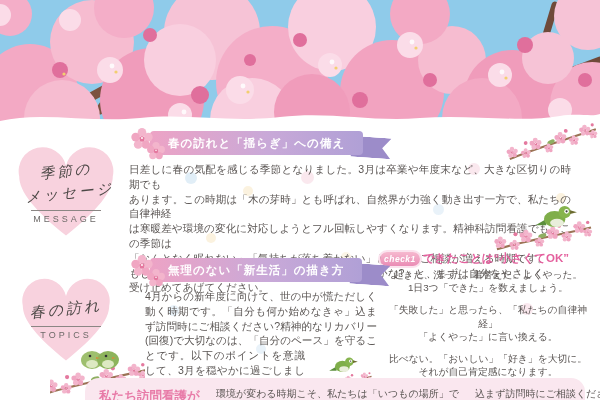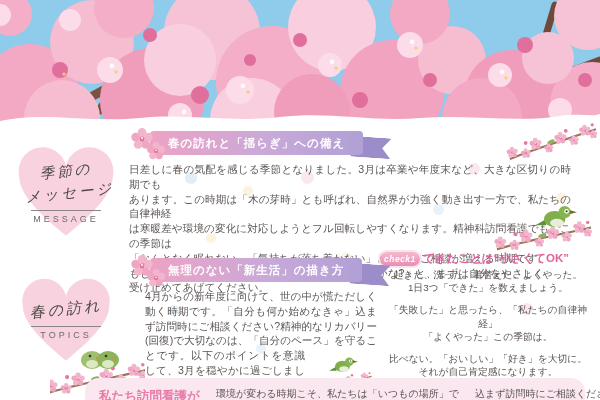--- a/index.html
+++ b/index.html
@@ -265,21 +265,21 @@
     <div class="check">
       <div class="check-head">
         <span class="check-pill">check1</span>
         <span class="check-title">できたことは“小さくてOK”</span>
       </div>
       <div class="check-line">起きた、洗った、着替えた。よくやった。</div>
       <div class="check-line">1日3つ「できた」を数えましょう。</div>
     </div>
     <div class="check">
       <div class="check-line">「失敗した」と思ったら、「私たちの自律神経」</div>
-      <div class="check-line">「よくやった」この季節は。</div>
+      <div class="check-line">「よくやった」に言い換える。</div>
     </div>
     <div class="check">
       <div class="check-line">比べない。「おいしい」「好き」を大切に。</div>
       <div class="check-line">それが自己肯定感になります。</div>
     </div>
   </div>
 
   <div class="footer">
     <div class="footer-label">私たち訪問看護が</div>
     <div class="footer-col">環境が変わる時期こそ、私たちは「いつもの場所」で</div>

